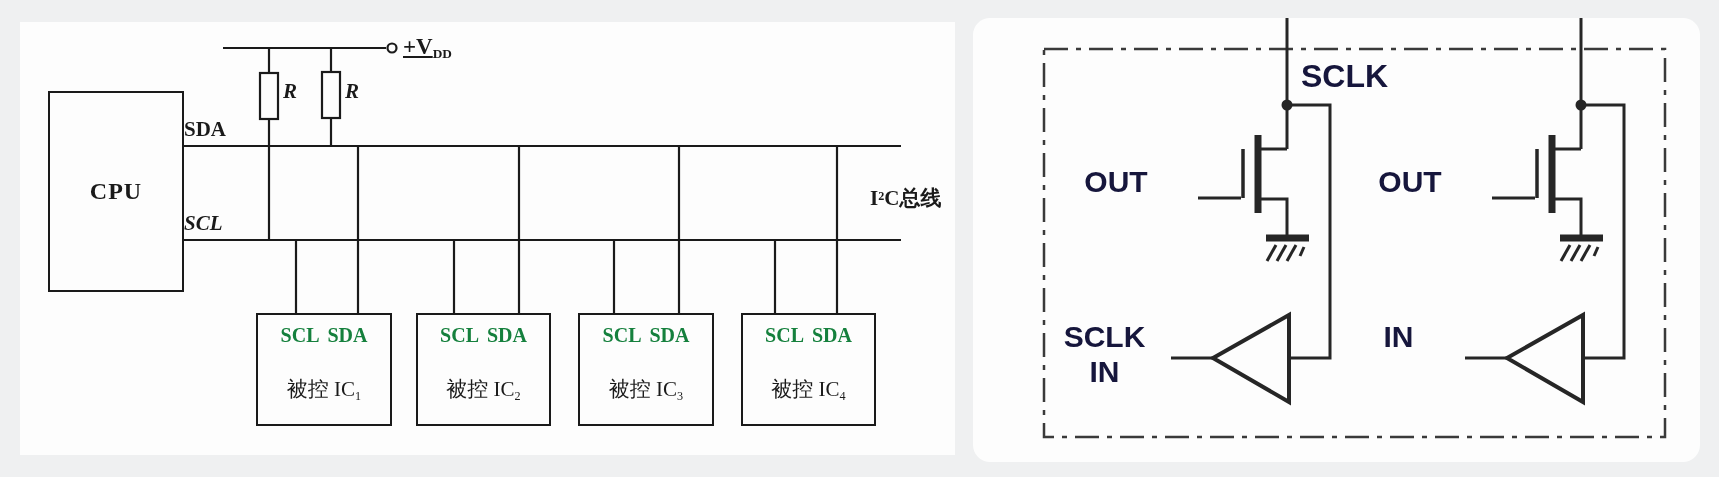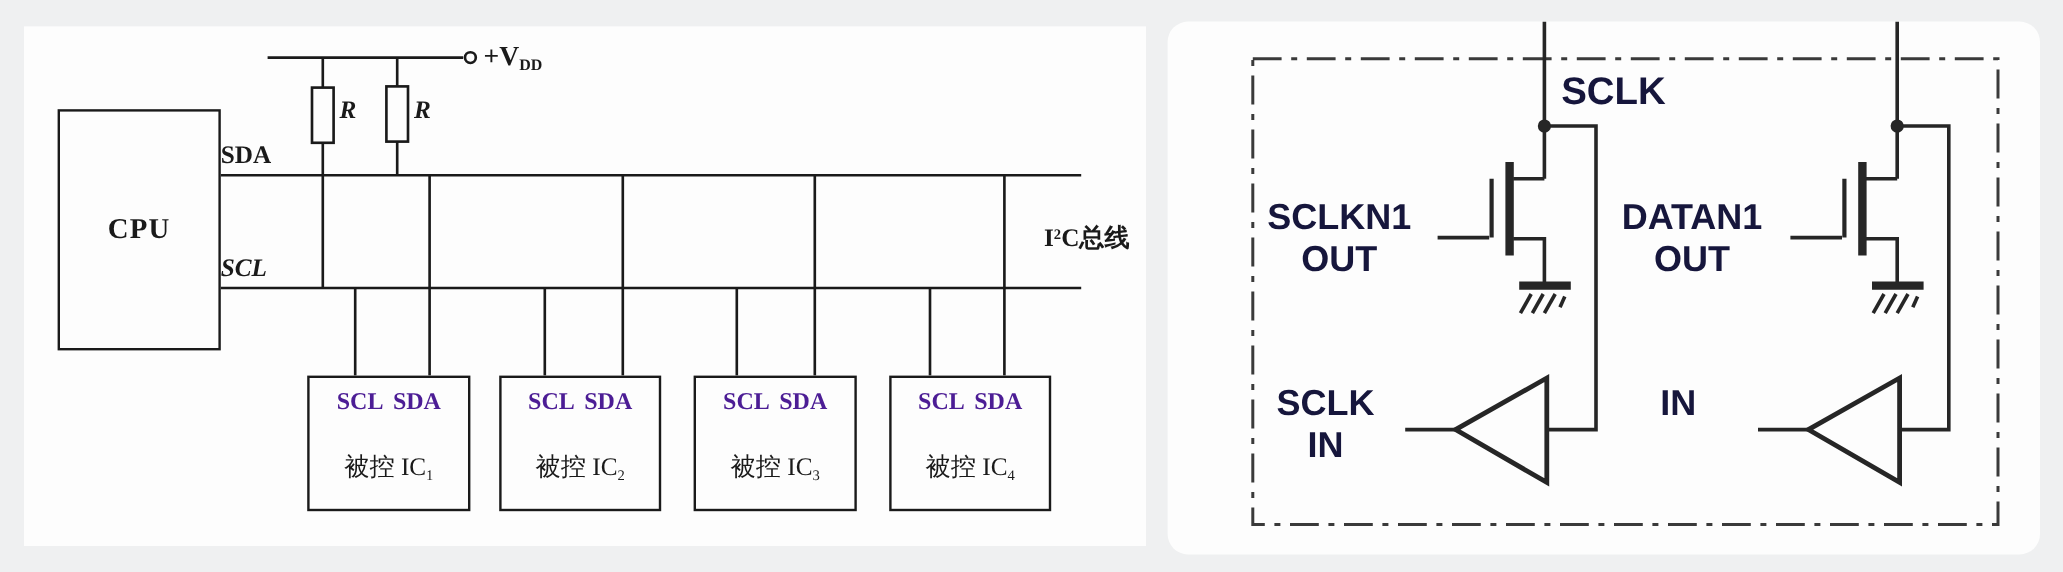--- a/index.html
+++ b/index.html
@@ -4,21 +4,21 @@
 <style>
   html,body{margin:0;padding:0;}
   body{background:#eff0f1;font-family:"Liberation Sans",sans-serif;}
   .stage{position:relative;width:1719px;height:477px;background:#eff0f1;overflow:hidden;}
   .panel{position:absolute;background:#fdfdfd;}
   .panel svg{position:absolute;left:0;top:0;}
   .lbl{position:absolute;color:#1a1a1a;font-family:"Liberation Serif","DejaVu Serif",serif;white-space:nowrap;}
   .cpu-box{position:absolute;left:28px;top:69px;width:132px;height:197px;border:2.5px solid #1a1a1a;display:flex;align-items:center;justify-content:center;background:#fdfdfd;}
   .cpu-box .t{font:600 24px "Liberation Serif","DejaVu Serif",serif;letter-spacing:1px;color:#1a1a1a;}
   .ic-box{position:absolute;top:291px;height:113px;border:2.5px solid #1a1a1a;background:#fdfdfd;box-sizing:border-box;display:flex;flex-direction:column;align-items:center;padding-top:9px;}
-  .ic-pins{font:600 20px "Liberation Serif","DejaVu Serif",serif;color:#4c1d95;word-spacing:4px;}
+  .ic-pins{font:600 20px "Liberation Serif","DejaVu Serif",serif;color:#15803d;word-spacing:4px;}
   .ic-name{margin-top:28px;font:500 21px "Liberation Serif","DejaVu Serif",serif;color:#1a1a1a;}
   .ic-name sub,.vdd sub{font-size:0.58em;vertical-align:-0.3em;}
   .i2c sup{font-size:0.58em;vertical-align:0.45em;}
   .vdd{font:700 23px "Liberation Serif","DejaVu Serif",serif;}
   .r-lbl{font:600 italic 21px "Liberation Serif","DejaVu Serif",serif;}
   .net-lbl{font:600 21px "Liberation Serif","DejaVu Serif",serif;}
   .i2c{font:600 21px "Liberation Serif","DejaVu Serif",serif;margin-left:24px;}
   .rt{position:absolute;color:#16163c;font-weight:700;white-space:nowrap;}
   .rt-sclk{font-size:32px;}
   .rt-block{font-size:30px;line-height:35px;text-align:center;}
@@ -74,21 +74,21 @@
     <div class="cpu-box">
       <span class="t">CPU</span>
     </div>
 
     <div class="lbl net-lbl" style="left:164px;top:95px;">SDA</div>
     <div class="lbl net-lbl" style="left:164px;top:189px;font-style:italic;">SCL</div>
 
     <div class="lbl r-lbl" style="left:263px;top:57px;">R</div>
     <div class="lbl r-lbl" style="left:325px;top:57px;">R</div>
 
-    <div class="lbl vdd" style="left:383px;top:12px;"><span>+V</span><sub>DD</sub></div>
+    <div class="lbl vdd" style="left:383px;top:12px;text-decoration:underline;"><span>+V</span><sub>DD</sub></div>
 
     <div class="lbl i2c" style="left:826px;top:162px;"><span>I</span><sup>2</sup><span>C总线</span></div>
 
     <div class="ic-box" style="left:236px;width:136px;">
       <div class="ic-pins">SCL SDA</div>
       <div class="ic-name"><span>被控 IC</span><sub>1</sub></div>
     </div>
     <div class="ic-box" style="left:396px;width:135px;">
       <div class="ic-pins">SCL SDA</div>
       <div class="ic-name"><span>被控 IC</span><sub>2</sub></div>
@@ -148,29 +148,27 @@
           <line x1="492" y1="340" x2="534" y2="340"></line>
           <polygon points="610,297 610,384 534,340" fill="#fdfdfd" stroke-width="4"></polygon>
           <circle cx="608" cy="87" r="5.5" fill="#262626" stroke="none"></circle>
         </g>
       </g>
     </svg>
 
     <div class="rt rt-sclk" style="left:328px;top:40px;">SCLK</div>
 
     <div class="rt rt-block" style="left:48px;top:146px;width:190px;">
-      <span style="display:block">SCLKN1</span>
       <span style="display:block">OUT</span>
     </div>
     <div class="rt rt-block" style="left:44px;top:301px;width:175px;">
       <span style="display:block">SCLK</span>
       <span style="display:block">IN</span>
     </div>
     <div class="rt rt-block" style="left:342px;top:146px;width:190px;">
-      <span style="display:block">DATAN1</span>
       <span style="display:block">OUT</span>
     </div>
     <div class="rt rt-block" style="left:338px;top:301px;width:175px;">
       <span style="display:block">IN</span>
     </div>
   </section>
 
 </div>
 
 </body></html>

